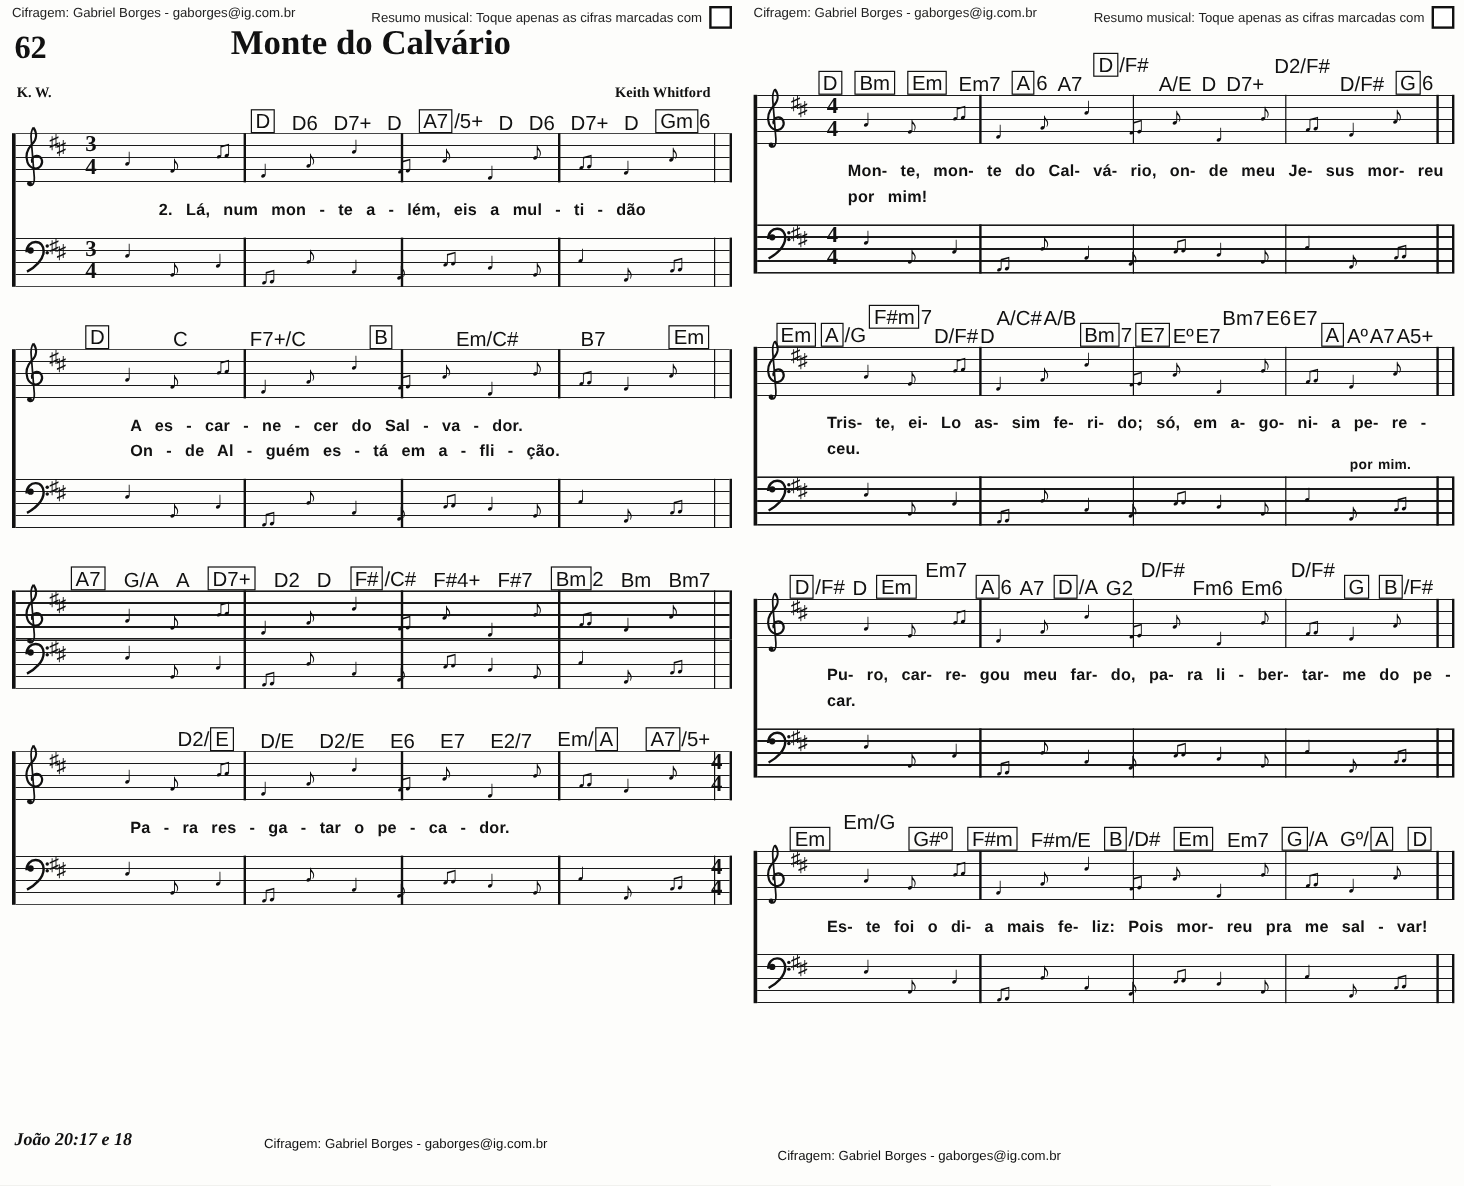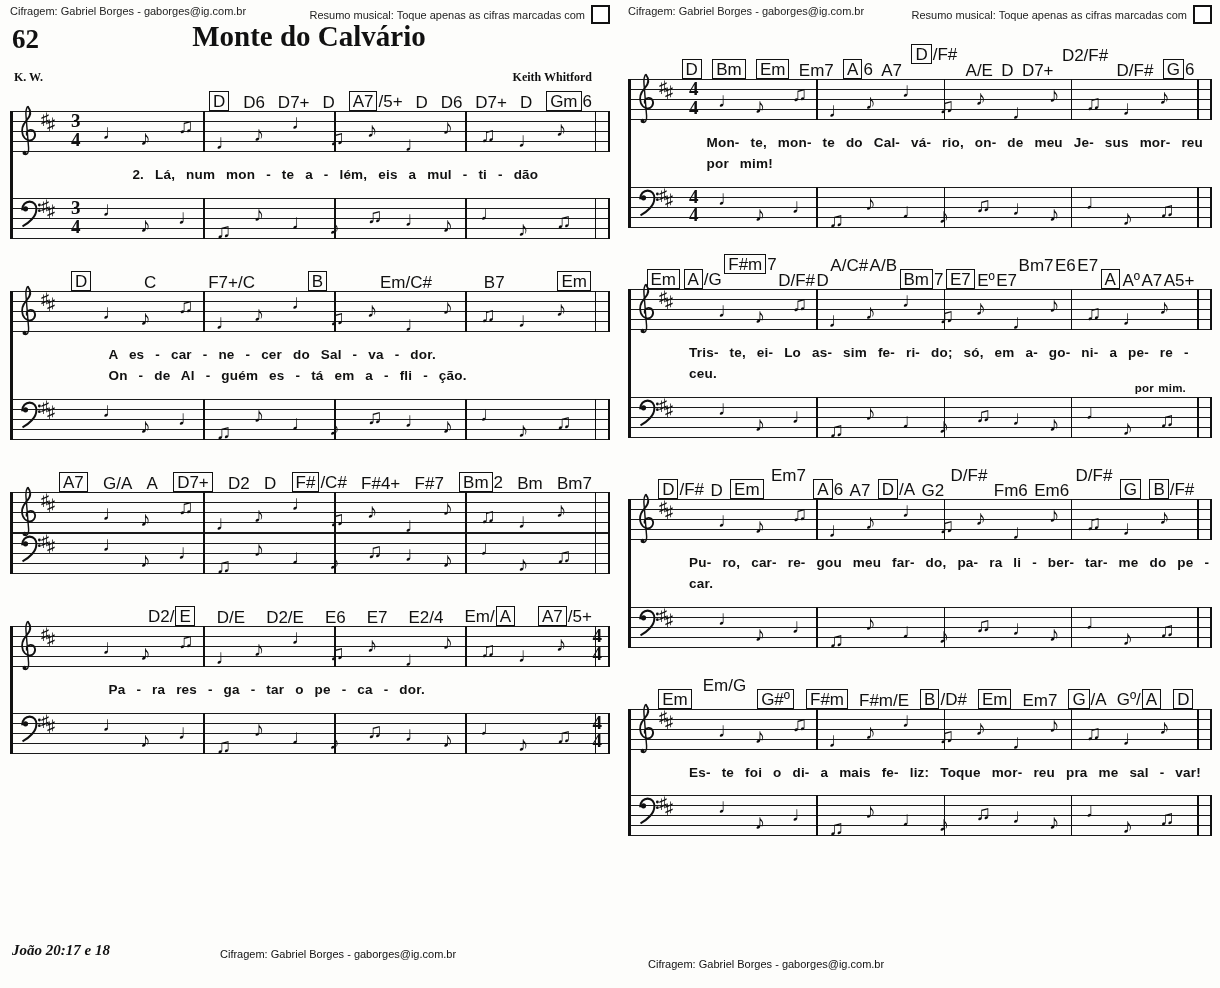--- a/index.html
+++ b/index.html
@@ -46,21 +46,21 @@
   .keysig{position:absolute;left:28px;top:-1px;font-size:16px;letter-spacing:-2px;font-weight:bold;}
   .keysig span:nth-child(2){position:relative;top:5px;}
   .timesig{position:absolute;left:58px;top:1px;font-family:"Liberation Serif",serif;
            font-weight:bold;font-size:19px;line-height:0.98;text-align:center;}
   .timesig.end{left:auto;right:6px;}
   .note{position:absolute;font-size:21px;line-height:1;color:#0d0d0d;}
   .barline{position:absolute;top:0;bottom:0;width:1.4px;background:#111;}
 
   .lyrics{position:relative;font-size:13.5px;font-weight:bold;line-height:1.55;
           margin:13px 0 12px 0;word-spacing:7px;letter-spacing:0.2px;}
-  .lyric-note{position:absolute;right:26px;bottom:-13px;font-size:11.5px;font-weight:bold;word-spacing:1px;}
+  .lyric-note{position:absolute;right:36px;bottom:-13px;font-size:11.5px;font-weight:bold;word-spacing:1px;}
 
   .footer{position:absolute;left:0;right:0;font-size:11px;}
   #page-left .footer{bottom:40px;}
   #page-right .footer{bottom:30px;}
   .footer .ref{position:absolute;left:12px;top:-6px;font-family:"Liberation Serif",serif;
                font-style:italic;font-weight:bold;font-size:15px;}
   .footer .credit{position:absolute;left:0;right:0;text-align:center;top:0;}
   #page-left .footer .credit{left:220px;right:auto;}
   #page-right .footer .credit{left:30px;right:auto;text-align:left;}
 </style>
@@ -293,21 +293,21 @@
             </div>
           </div>
         </div>
         <div class="system" style="margin-bottom: 27px;">
           <div class="chord-row" style="padding-left: 23%;">
             <span class="chord">D2/<span class="cbox">E</span></span>
             <span class="chord">D/E</span>
             <span class="chord">D2/E</span>
             <span class="chord">E6</span>
             <span class="chord">E7</span>
-            <span class="chord">E2/4</span>
+            <span class="chord">E2/7</span>
             <span class="chord">Em/<span class="cbox">A</span></span>
             <span class="chord"><span class="cbox">A7</span>/5+</span>
           </div>
           <div class="grand">
             <div class="staff treble">
               <svg class="clef clef-treble" viewBox="0 0 24 74">
                 <path d="M13 3 C17.5 9 17 16 11.5 21.5 C5.5 28 4 34 6.5 41 C9 48 17.5 50.5 21.2 45.2 C24.6 40.4 21.8 34 16.5 34.2 C12.4 34.4 10.6 38 11.8 41.6" fill="none" stroke="#111" stroke-width="2.4"></path>
                 <path d="M13 3 C10.6 6.4 10.1 10 10.7 16 L14.1 58 C14.6 64 12.4 68 8.2 66.2" fill="none" stroke="#111" stroke-width="1.9"></path>
                 <circle cx="8.8" cy="64.6" r="2.7" fill="#111"></circle>
               </svg>
@@ -641,21 +641,21 @@
               <span class="note" style="left: 72.15%; top: 5px;">♪</span>
               <span class="note" style="left: 78.5%; top: 13px;">♫</span>
               <span class="note" style="left: 84.85%; top: 18px;">♩</span>
               <span class="note" style="left: 91.2%; top: 7px;">♪</span>
               <span class="barline" style="left: 32%;"></span>
               <span class="barline" style="left: 54%;"></span>
               <span class="barline" style="left: 76%;"></span>
               <span class="barline" style="left: 97.8%;"></span>
             </div>
             <div class="lyrics" style="padding-left: 10%;">
-              <div class="lyric-line">Es- te foi o di- a mais fe- liz: Toque mor- reu pra me sal - var!</div>
+              <div class="lyric-line">Es- te foi o di- a mais fe- liz: Pois mor- reu pra me sal - var!</div>
             </div>
             <div class="staff bass">
               <svg class="clef clef-bass" viewBox="0 0 30 40">
                 <path d="M4.5 15 C4.5 7.5 9.5 3.5 14.5 3.5 C20.5 3.5 23.5 8.5 23.5 13.5 C23.5 23.5 13.5 32 5 36.5" fill="none" stroke="#111" stroke-width="2.7"></path>
                 <circle cx="9" cy="13" r="3.5" fill="#111"></circle>
                 <circle cx="27.5" cy="8" r="1.9" fill="#111"></circle>
                 <circle cx="27.5" cy="15.5" r="1.9" fill="#111"></circle>
               </svg>
               <span class="keysig"><span>♯</span><span>♯</span></span>
               <span class="note" style="left: 15%; top: 0px;">♩</span>

